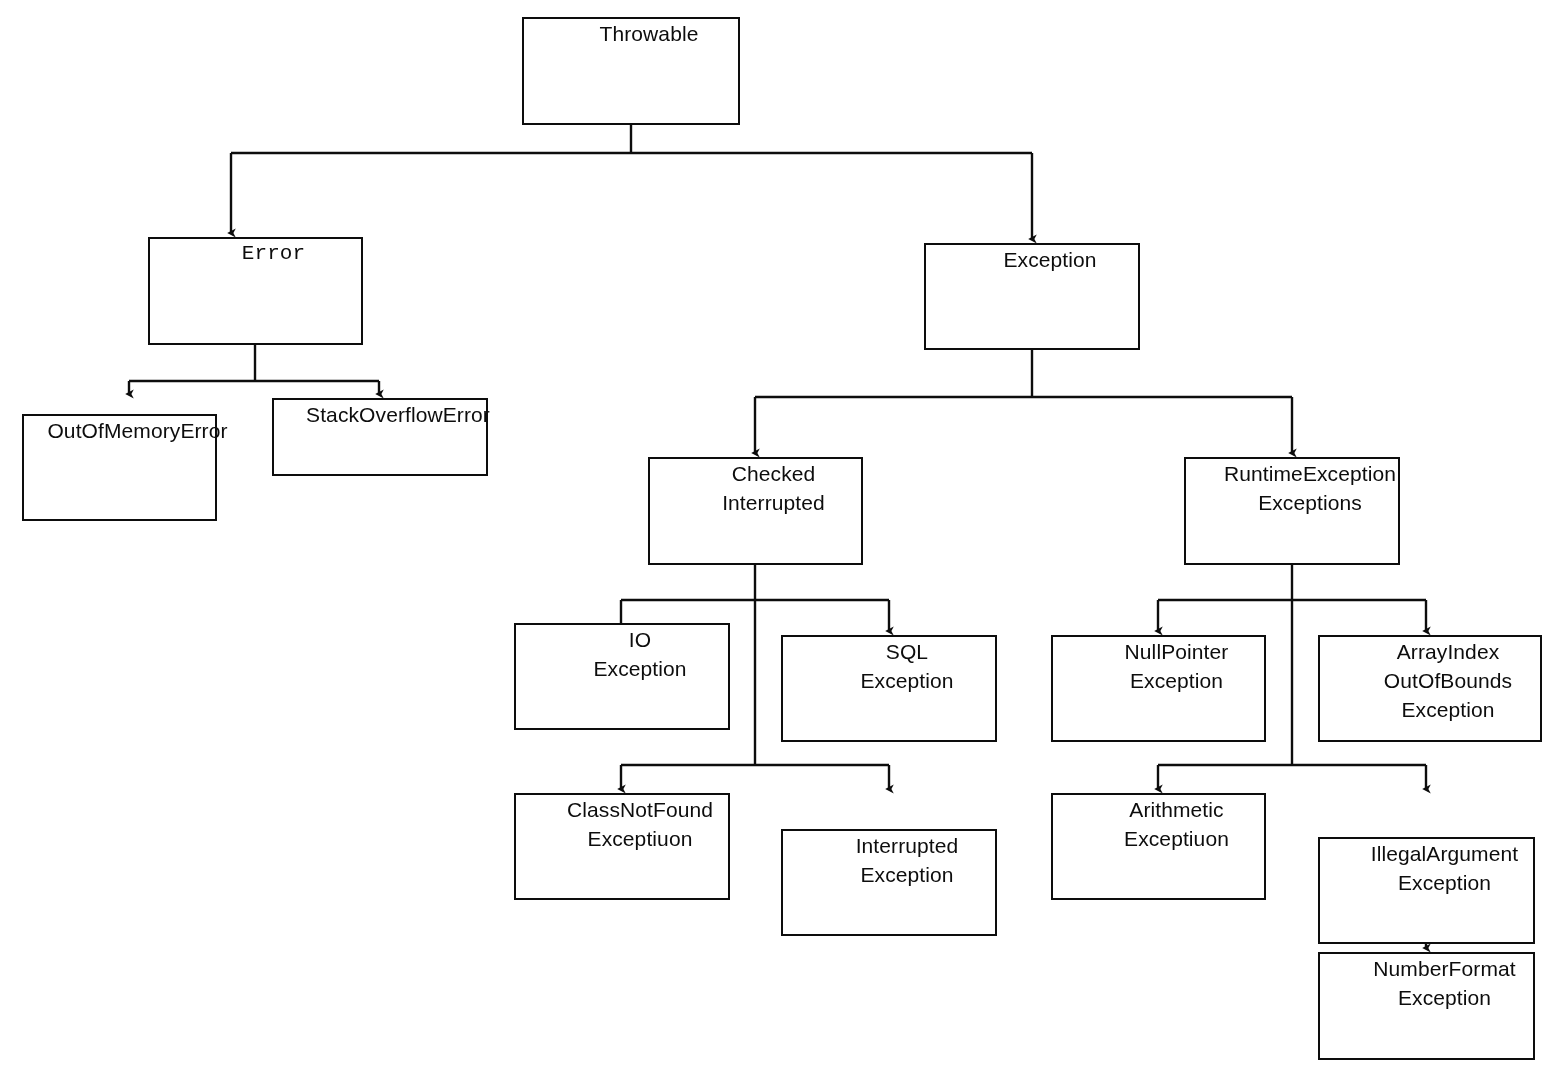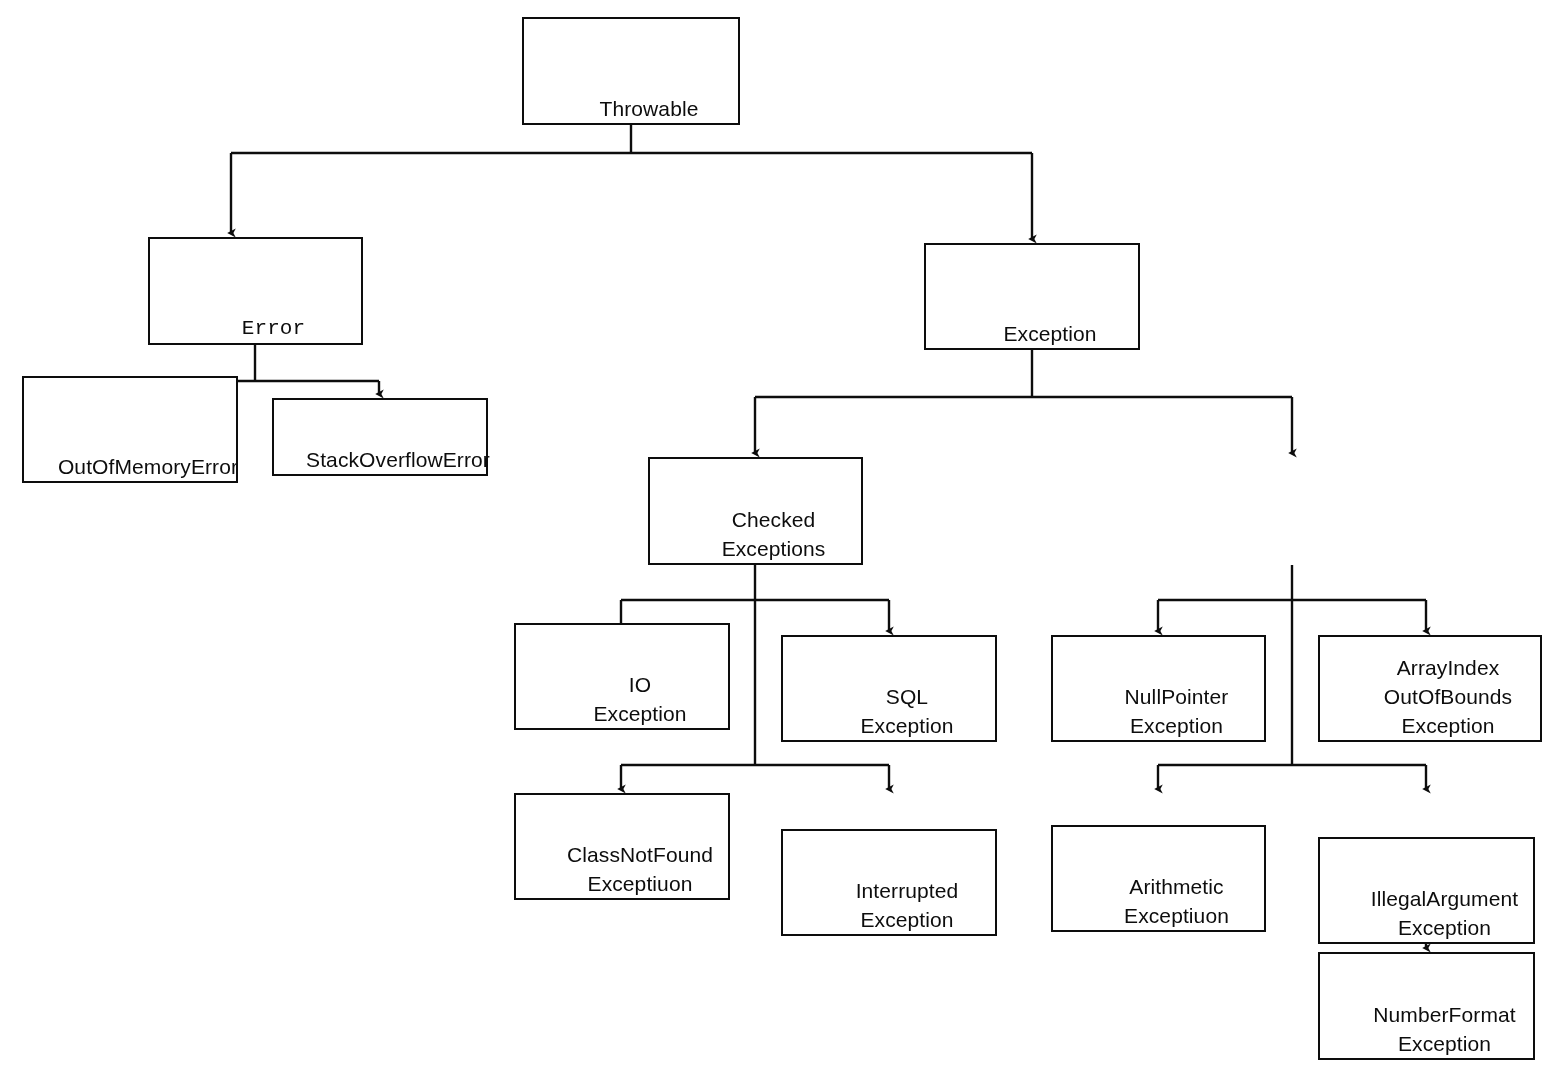--- a/index.html
+++ b/index.html
@@ -21,21 +21,21 @@
     width: 1556px;
     height: 1084px;
     overflow: visible;
   }
   .node {
     position: absolute;
     box-sizing: border-box;
     border: 2px solid #0d0d0d;
     background: #ffffff;
     display: flex;
-    align-items: flex-end;
+    align-items: flex-start;
     justify-content: center;
     text-align: center;
     padding-left: 36px;
   }
   .node-label {
     font-size: 21px;
     line-height: 29px;
     color: #0d0d0d;
     white-space: pre-line;
     letter-spacing: 0.1px;
@@ -90,28 +90,32 @@
   </svg>
 <div class="node" style="left: 522px; top: 17px; width: 218px; height: 108px;">
       <div class="node-label">Throwable</div>
     </div>
     <div class="node" style="left: 148px; top: 237px; width: 215px; height: 108px; font-family: Liberation Mono, monospace;">
       <div class="node-label">Error</div>
     </div>
     <div class="node" style="left: 924px; top: 243px; width: 216px; height: 107px;">
       <div class="node-label">Exception</div>
     </div>
-    <div class="node" style="left: 22px; top: 376px; width: 216px; height: 107px;">
+    <div class="node" style="left: 22px; top: 414px; width: 195px; height: 107px;">
       <div class="node-label">OutOfMemoryError</div>
     </div>
     <div class="node" style="left: 272px; top: 398px; width: 216px; height: 78px;">
       <div class="node-label">StackOverflowError</div>
     </div>
     <div class="node" style="left: 648px; top: 457px; width: 215px; height: 108px;">
-      <div class="node-label">Checked Exceptions</div>
+      <div class="node-label">Checked Interrupted</div>
+    </div>
+    <div class="node" style="left: 1184px; top: 457px; width: 216px; height: 108px;">
+      <div class="node-label">RuntimeException
+Exceptions</div>
     </div>
     <div class="node" style="left: 514px; top: 623px; width: 216px; height: 107px;">
       <div class="node-label">IO
 Exception</div>
     </div>
     <div class="node" style="left: 781px; top: 635px; width: 216px; height: 107px;">
       <div class="node-label">SQL
 Exception</div>
     </div>
     <div class="node" style="left: 1051px; top: 635px; width: 215px; height: 107px;">
@@ -124,21 +128,21 @@
 Exception</div>
     </div>
     <div class="node" style="left: 514px; top: 793px; width: 216px; height: 107px;">
       <div class="node-label">ClassNotFound
 Exceptiuon</div>
     </div>
     <div class="node" style="left: 781px; top: 793px; width: 216px; height: 107px; margin-top: 36px;">
       <div class="node-label">Interrupted
 Exception</div>
     </div>
-    <div class="node" style="left: 1051px; top: 793px; width: 215px; height: 107px; margin-top: 32px;">
+    <div class="node" style="left: 1051px; top: 793px; width: 215px; height: 107px;">
       <div class="node-label">Arithmetic
 Exceptiuon</div>
     </div>
     <div class="node" style="left: 1318px; top: 793px; width: 217px; height: 107px; margin-top: 44px;">
       <div class="node-label">IllegalArgument
 Exception</div>
     </div>
     <div class="node" style="left: 1318px; top: 952px; width: 217px; height: 108px;">
       <div class="node-label">NumberFormat
 Exception</div>

